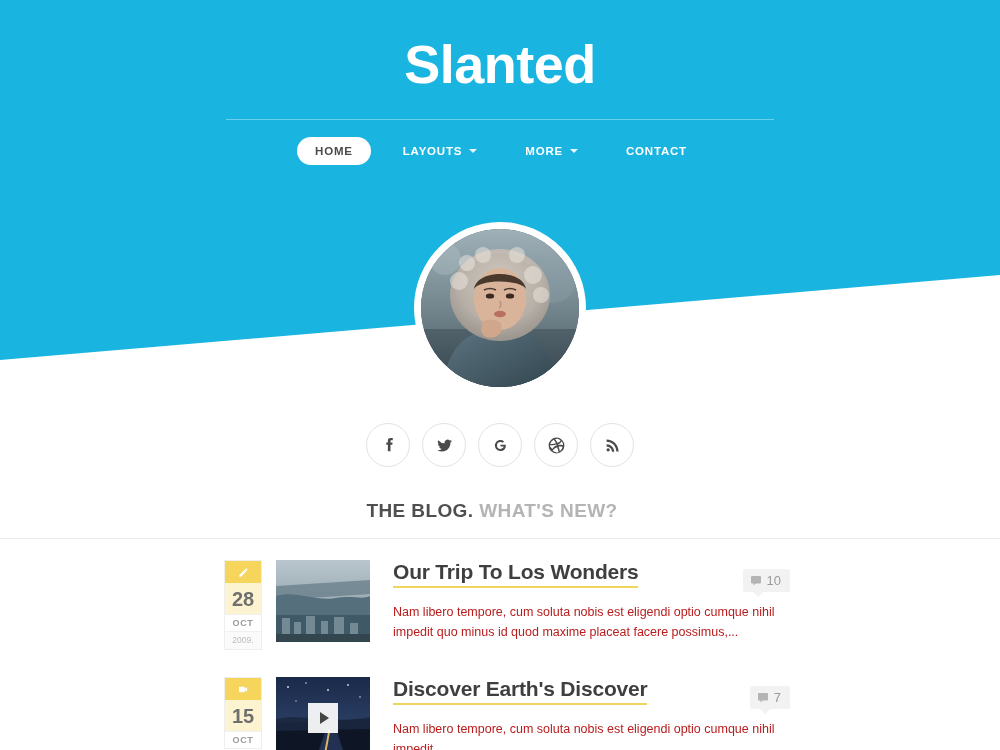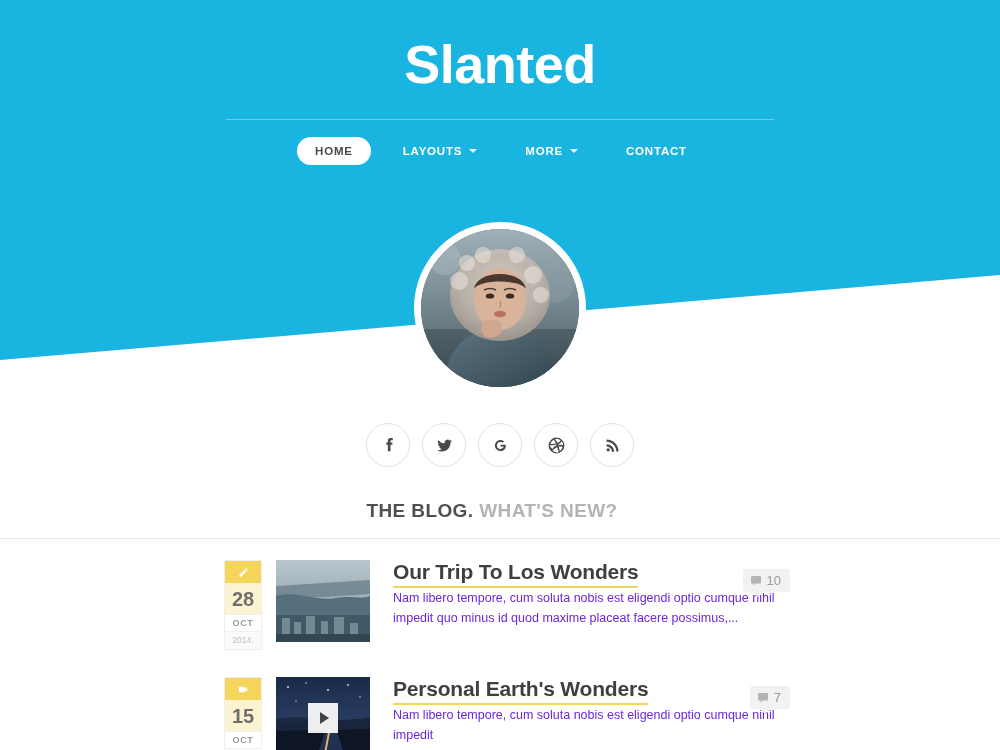--- a/index.html
+++ b/index.html
@@ -226,23 +226,24 @@
     font-size: 21px;
     font-weight: bold;
     color: #3f3f3f;
     letter-spacing: -.2px;
     display: inline-block;
     border-bottom: 2px solid #f0d55f;
     padding-bottom: 2px;
     cursor: pointer;
   }
   .post-excerpt {
+    margin-top: 14px;
     font-size: 12.5px;
     line-height: 20px;
-    color: #6d28d9;
+    color: #b91c1c;
     max-width: 400px;
   }
   .comments {
     position: absolute;
     right: 210px;
     top: 9px;
     background: #f2f2f2;
     color: #9b9b9b;
     font-size: 13px;
     padding: 4px 9px 4px 7px;
@@ -392,21 +393,21 @@
 
     <div class="post">
       <div class="date-box">
         <div class="date-icon">
           <svg viewBox="0 0 24 24" aria-hidden="true">
               <path d="M3 17.2V21h3.8L18 9.8 14.2 6 3 17.2zM20.7 6.8c.4-.4.4-1 0-1.4l-2.1-2.1a1 1 0 0 0-1.4 0l-1.8 1.8L18.9 8.6l1.8-1.8z"></path>
             </svg>
         </div>
         <div class="date-day">28</div>
         <div class="date-mon">OCT</div>
-        <div class="date-year">2014.</div>
+        <div class="date-year">2009.</div>
       </div>
 
       <div class="thumb">
         <svg viewBox="0 0 94 82" preserveAspectRatio="xMidYMid slice" aria-hidden="true">
           <defs>
             <linearGradient id="sky1" x1="0" y1="0" x2="0" y2="1">
               <stop offset="0%" stop-color="#b9c6cd"></stop>
               <stop offset="100%" stop-color="#7d909b"></stop>
             </linearGradient>
           </defs>
@@ -472,21 +473,21 @@
           <path d="M40 82 L52 46 L58 46 L70 82 Z" fill="#223152"></path>
           <g stroke="#f2c66a" stroke-width="2" opacity=".9">
             <path d="M48 82 L54 50"></path>
           </g>
           <path d="M0 42 C25 36 60 48 94 40 L94 52 L0 54 Z" fill="#1a2740" opacity=".9"></path>
         </svg>
         <div class="play-badge"></div>
       </div>
 
       <div class="post-body">
-        <div class="post-title">Personal Earth's Wonders</div>
+        <div class="post-title">Discover Earth's Discover</div>
         <div class="post-excerpt">Nam libero tempore, cum soluta nobis est eligendi optio cumque nihil impedit</div>
       </div>
 
       <div class="comments">
         <svg viewBox="0 0 24 24" aria-hidden="true">
             <path d="M20 2H4a2 2 0 0 0-2 2v11a2 2 0 0 0 2 2h3v4l4.5-4H20a2 2 0 0 0 2-2V4a2 2 0 0 0-2-2z"></path>
           </svg>
         <span>7</span>
       </div>
     </div>

